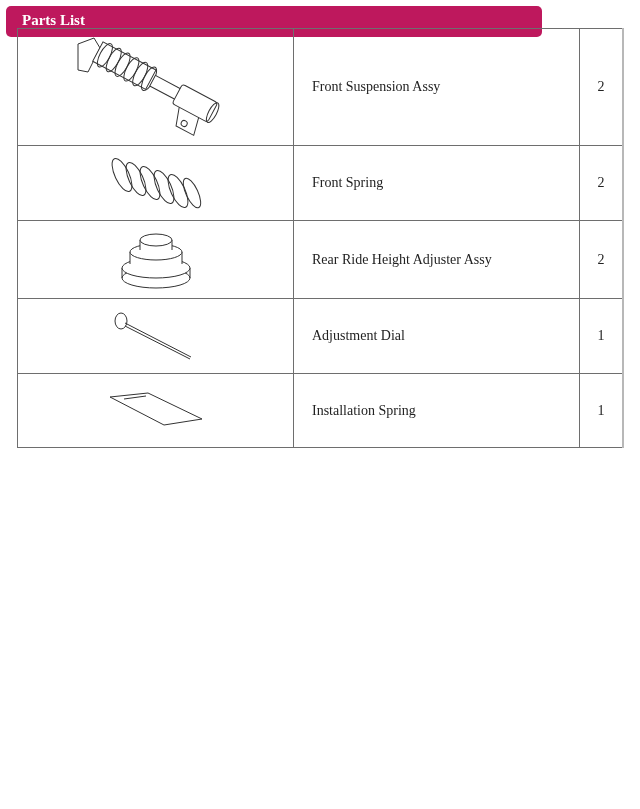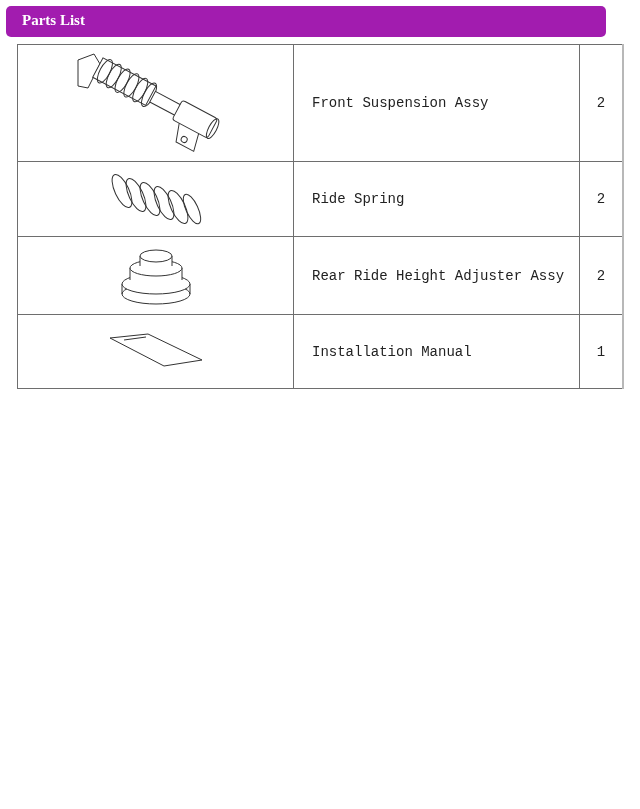--- a/index.html
+++ b/index.html
@@ -1,23 +1,23 @@
 <!DOCTYPE html>
 <html><head>
 <meta charset="utf-8">
 <style>
   html, body { margin: 0; padding: 0; background: #ffffff; }
   body { width: 640px; height: 809px; position: relative; overflow: hidden;
          font-family: "Liberation Serif", serif; color: #222; }
-  .header { position: absolute; left: 6px; top: 6px; width: 600px; height: 31px;
-            background: #a21caf; border-radius: 5px; }
+  .header { position: absolute; left: 6px; top: 6px; width: 536px; height: 31px;
+            background: #be185d; border-radius: 5px; }
   .header-title { position: absolute; left: 16px; top: 6px; color: #fff;
                   font-family: "Liberation Serif", serif; font-weight: bold; font-size: 15px; }
-  table.parts { position: absolute; left: 17px; top: 44px; border-collapse: collapse;
-                border: 1px solid #6e6e6e; border-right: 2px solid #b8b8b8; font-family: Liberation Mono, monospace; }
+  table.parts { position: absolute; left: 17px; top: 28px; border-collapse: collapse;
+                border: 1px solid #6e6e6e; border-right: 2px solid #b8b8b8; }
   table.parts td { border: 1px solid #6e6e6e; padding: 0; vertical-align: middle; }
   td.img { width: 275px; text-align: center; }
   td.name { width: 267px; padding-left: 18px !important; font-size: 14px; }
   td.qty { width: 42px; text-align: center; font-size: 14px; }
   svg { display: block; margin: 0 auto; }
   svg * { fill: none; stroke: #333; stroke-width: 1; }
   svg .f { fill: #fff; }
   svg .d { fill: #333; }
 </style>
 </head>
@@ -56,42 +56,52 @@
     <td class="img">
       <svg width="100" height="64" viewBox="0 0 100 64">
         <ellipse cx="16" cy="24" rx="7" ry="18" transform="rotate(-25 16 24)"></ellipse>
         <ellipse cx="30" cy="28" rx="7" ry="18" transform="rotate(-25 30 28)"></ellipse>
         <ellipse cx="44" cy="32" rx="7" ry="18" transform="rotate(-25 44 32)"></ellipse>
         <ellipse cx="58" cy="36" rx="7" ry="18" transform="rotate(-25 58 36)"></ellipse>
         <ellipse cx="72" cy="40" rx="7" ry="18" transform="rotate(-25 72 40)"></ellipse>
         <ellipse cx="86" cy="42" rx="6" ry="16" transform="rotate(-25 86 42)"></ellipse>
       </svg>
     </td>
-    <td class="name">Ride Spring</td>
+    <td class="name">Front Spring</td>
     <td class="qty">2</td>
   </tr>
   <tr style="height:78px">
     <td class="img">
       <svg width="80" height="64" viewBox="0 0 80 64">
         <ellipse class="f" cx="40" cy="50" rx="34" ry="10"></ellipse>
         <path class="f" d="M6 40 v10 M74 40 v10"></path>
         <ellipse class="f" cx="40" cy="40" rx="34" ry="10"></ellipse>
         <path class="f" d="M14 36 v-12 h52 v12"></path>
         <ellipse class="f" cx="40" cy="24" rx="26" ry="8"></ellipse>
         <path class="f" d="M24 22 v-10 h32 v10"></path>
         <ellipse class="f" cx="40" cy="12" rx="16" ry="6"></ellipse>
       </svg>
     </td>
     <td class="name">Rear Ride Height Adjuster Assy</td>
     <td class="qty">2</td>
   </tr>
+  <tr style="height:75px">
+    <td class="img">
+      <svg width="90" height="50" viewBox="0 0 90 50">
+        <ellipse class="f" cx="10" cy="10" rx="6" ry="8"></ellipse>
+        <path d="M14 12 L80 46 M14 15 L79 48"></path>
+      </svg>
+    </td>
+    <td class="name">Adjustment Dial</td>
+    <td class="qty">1</td>
+  </tr>
   <tr style="height:74px">
     <td class="img">
       <svg width="100" height="40" viewBox="0 0 100 40">
         <path class="f" d="M4 6 L42 2 L96 28 L58 34 Z"></path>
         <path d="M18 8 L40 5" stroke-width="2"></path>
       </svg>
     </td>
-    <td class="name">Installation Manual</td>
+    <td class="name">Installation Spring</td>
     <td class="qty">1</td>
   </tr>
 </tbody>
   </table>
 
 </body></html>

